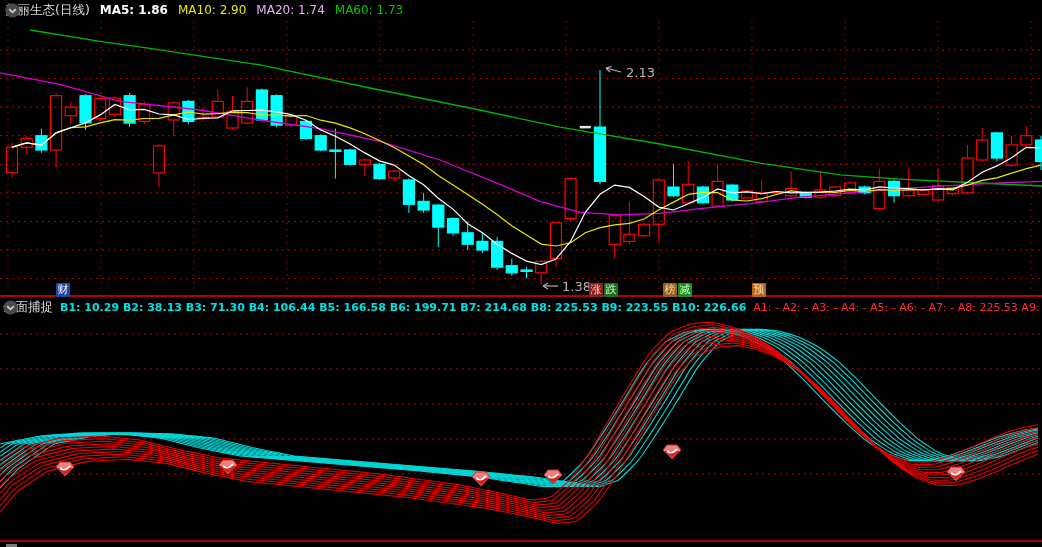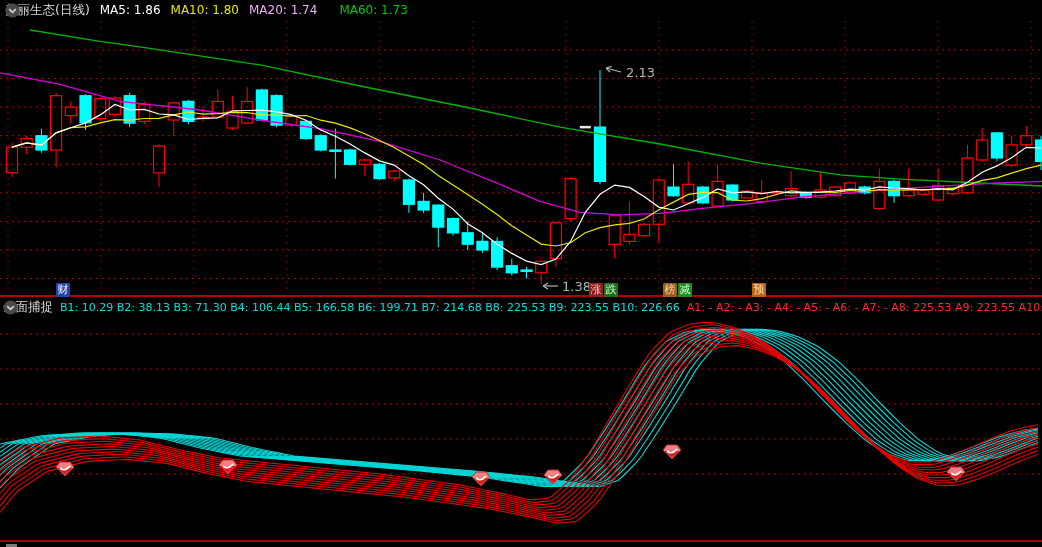--- a/index.html
+++ b/index.html
@@ -4,22 +4,22 @@
 <style>
   html,body{margin:0;padding:0;background:#111;}
   .app{position:relative;width:1042px;height:547px;background:#000;overflow:hidden;
        font-family:"DejaVu Sans","Liberation Sans",sans-serif;}
   svg{position:absolute;left:0;display:block;}
   .hdr{position:absolute;display:flex;align-items:center;white-space:nowrap;
        font-size:12px;color:#dcdcdc;z-index:5;}
   .hdr1{left:5px;top:2px;height:16px;gap:10px;}
   .hdr2{left:3px;top:299px;height:16px;gap:7px;width:1039px;overflow:hidden;font-size:11px;}
   .t{color:#dcdcdc;font-size:12.5px;}
-  .ma5{color:#ffffff;} .ma10{color:#e8e800;} .ma20{color:#f0abfc;} .ma60{color:#00c800;margin-left:12px;}
-  .bvals{color:#00e0e0;} .avals{color:#ff2a2a;}
+  .ma5{color:#ffffff;font-weight:bold;} .ma10{color:#e8e800;} .ma20{color:#f0abfc;} .ma60{color:#00c800;}
+  .bvals{color:#00e0e0;font-weight:bold;} .avals{color:#ff2a2a;}
   .chev{width:15px;height:15px;flex:0 0 auto;}
   .divider{position:absolute;left:0;width:1042px;background:#b40000;z-index:4;}
   .badge{position:absolute;width:14px;height:14px;line-height:14px;text-align:center;
          font-size:11px;z-index:6;border-radius:1px;}
   .notch{position:absolute;left:6px;top:544px;width:11px;height:3px;background:#7a7a7a;z-index:6;}
 </style>
 </head>
 <body>
 
 <div class="app">
@@ -277,21 +277,21 @@
       </g>
     </svg>
 
   <div class="hdr hdr1">
     <span class="t">美丽生态(日线)</span>
     <svg class="chev" viewBox="0 0 16 16">
       <circle cx="8" cy="8" r="7.5" fill="#4a4a4a"></circle>
       <path d="M4.5 6.5 L8 10 L11.5 6.5" fill="none" stroke="#cfcfcf" stroke-width="1.8"></path>
     </svg>
     <span class="ma5">MA5: 1.86</span>
-    <span class="ma10">MA10: 1.80</span>
+    <span class="ma10">MA10: 2.90</span>
     <span class="ma20">MA20: 1.74</span>
     <span class="ma60">MA60: 1.73</span>
   </div>
 
   <div id="badges">
       <span class="badge" style="left: 56px; top: 283px; background: rgb(34, 68, 170); color: rgb(255, 255, 255);">财</span>
       <span class="badge" style="left: 589px; top: 283px; background: rgb(143, 31, 31); color: rgb(255, 188, 188);">涨</span>
       <span class="badge" style="left: 604px; top: 283px; background: rgb(30, 110, 30); color: rgb(204, 255, 204);">跌</span>
       <span class="badge" style="left: 663px; top: 283px; background: rgb(150, 96, 30); color: rgb(255, 210, 160);">榜</span>
       <span class="badge" style="left: 678px; top: 283px; background: rgb(30, 140, 30); color: rgb(210, 255, 210);">减</span>

